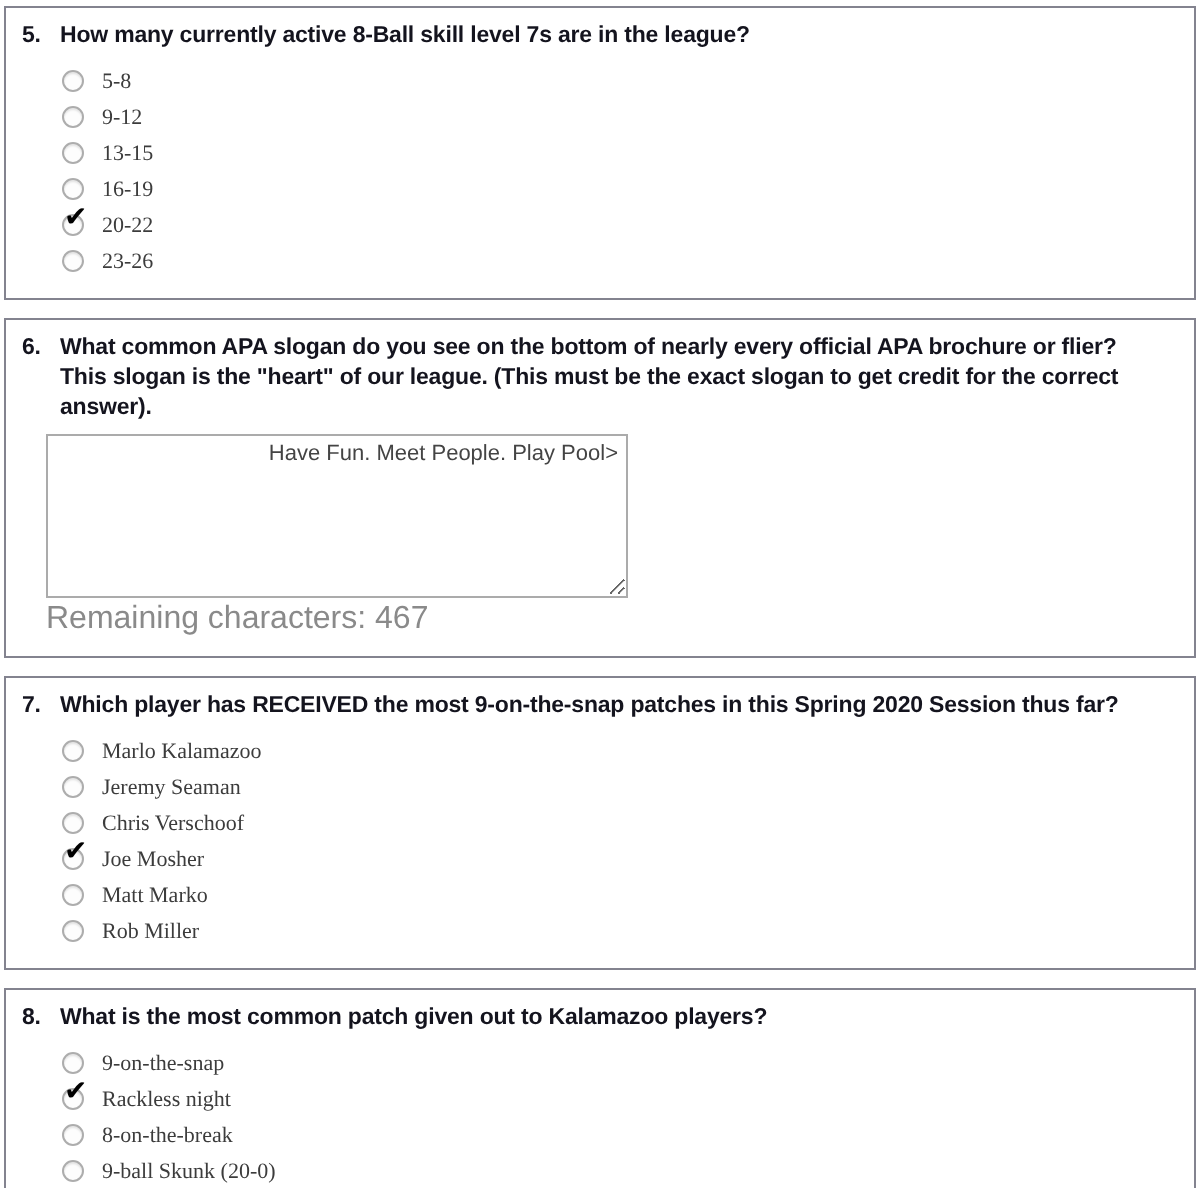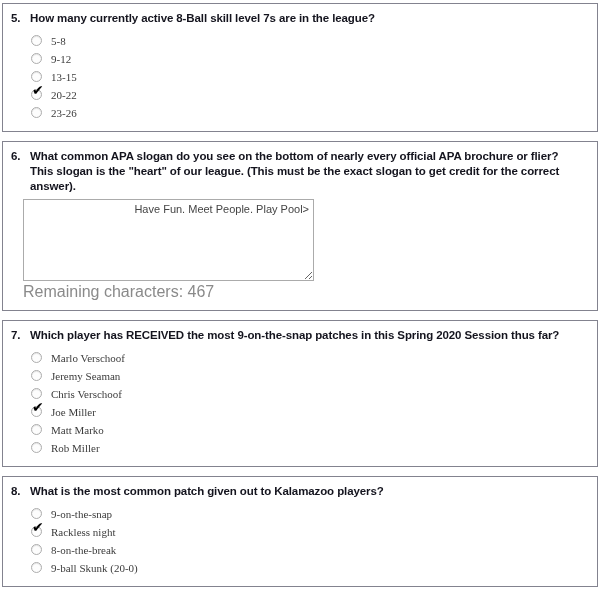--- a/index.html
+++ b/index.html
@@ -91,20 +91,24 @@
       </label>
       <label class="opt">
         <span class="radio" data-checked="false"></span>
         <span class="olabel">9-12</span>
       </label>
       <label class="opt">
         <span class="radio" data-checked="false"></span>
         <span class="olabel">13-15</span>
       </label>
       <label class="opt">
+        <span class="radio" data-checked="false"></span>
+        <span class="olabel">16-19</span>
+      </label>
+      <label class="opt">
         <span class="radio" data-checked="true">
             <span class="tick">✔</span>
           </span>
         <span class="olabel">20-22</span>
       </label>
       <label class="opt">
         <span class="radio" data-checked="false"></span>
         <span class="olabel">23-26</span>
       </label>
     </div>
@@ -120,35 +124,35 @@
   </section>
 
   <section class="qbox">
     <div class="qtitle">
       <span class="qnum">7.</span>
       <span class="qtext">Which player has RECEIVED the most 9-on-the-snap patches in this Spring 2020 Session thus far?</span>
     </div>
     <div class="opts">
       <label class="opt">
         <span class="radio" data-checked="false"></span>
-        <span class="olabel">Marlo Verschoof</span>
+        <span class="olabel">Marlo Kalamazoo</span>
       </label>
       <label class="opt">
         <span class="radio" data-checked="false"></span>
         <span class="olabel">Jeremy Seaman</span>
       </label>
       <label class="opt">
         <span class="radio" data-checked="false"></span>
         <span class="olabel">Chris Verschoof</span>
       </label>
       <label class="opt">
         <span class="radio" data-checked="true">
             <span class="tick">✔</span>
           </span>
-        <span class="olabel">Joe Miller</span>
+        <span class="olabel">Joe Mosher</span>
       </label>
       <label class="opt">
         <span class="radio" data-checked="false"></span>
         <span class="olabel">Matt Marko</span>
       </label>
       <label class="opt">
         <span class="radio" data-checked="false"></span>
         <span class="olabel">Rob Miller</span>
       </label>
     </div>

